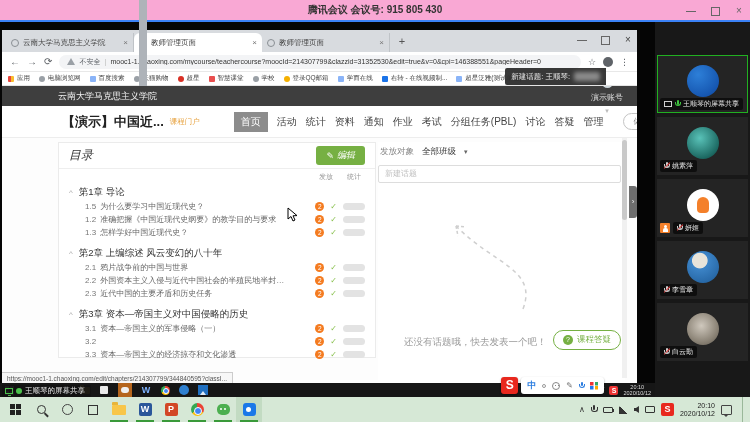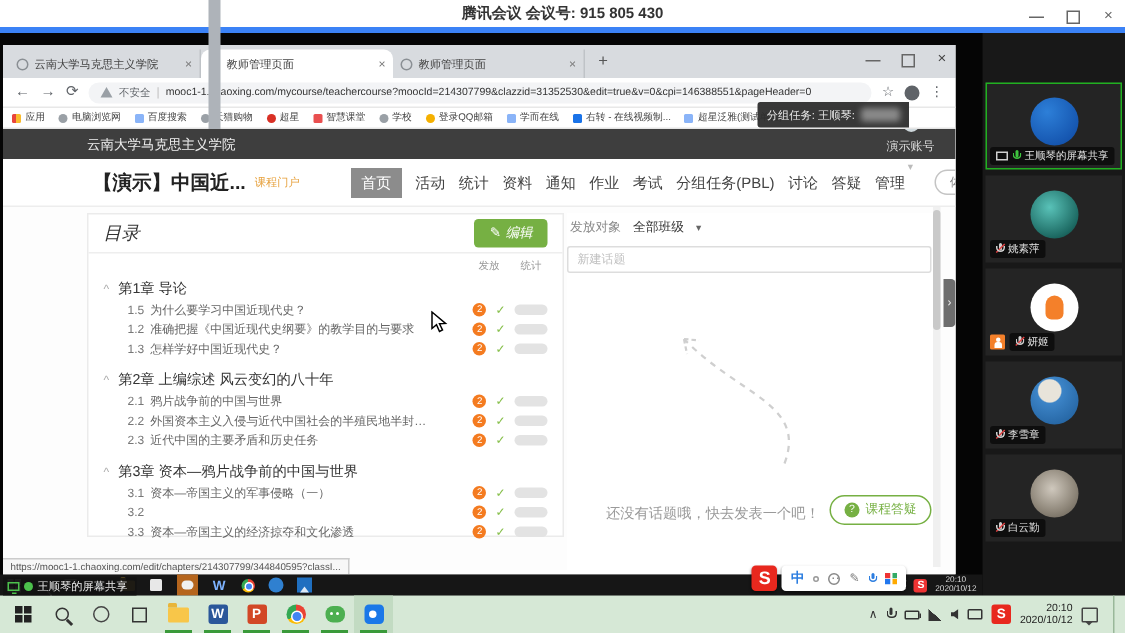--- a/index.html
+++ b/index.html
@@ -1,21 +1,21 @@
 <!DOCTYPE html>
 <html><head>
 <meta charset="utf-8">
 <style>
   * { margin:0; padding:0; box-sizing:border-box; }
   html,body { width:750px; height:422px; overflow:hidden; }
   body { font-family:"Liberation Sans","DejaVu Sans",sans-serif; background:#000; position:relative; }
   .screen { position:absolute; inset:0; width:750px; height:422px; background:#000; }
 
   
-  .meet-titlebar { position:absolute; left:0; top:0; width:750px; height:22px; background:#ffffff; display:flex; align-items:center; justify-content:center; border-bottom:4px solid #3b82f6; }
+  .meet-titlebar { position:absolute; left:0; top:0; width:750px; height:22px; background:#f9a8d4; display:flex; align-items:center; justify-content:center; border-bottom:2px solid #3b82f6; }
   .meet-title { font-size:10px; color:#333; font-weight:bold; }
   .meet-controls { position:absolute; right:6px; top:0; height:22px; display:flex; align-items:center; gap:14px; }
   .wc { width:10px; height:10px; position:relative; display:inline-block; }
   .wc-min::after { content:''; position:absolute; left:0; right:0; top:5px; height:1px; background:#666; }
   .wc-max::after { content:''; position:absolute; left:1px; top:1px; width:7px; height:7px; border:1px solid #666; }
   .wc-close { color:#666; font-size:10px; line-height:10px; text-align:center; }
 
   
   .stage { position:absolute; left:0; top:22px; width:606px; height:375px; background:#000; }
   .shared { position:absolute; left:0; top:0; width:655px; height:375px; background:#050505; }
@@ -450,21 +450,21 @@
                     <span class="item-title">近代中国的主要矛盾和历史任务</span>
                     <span class="item-right">
                       <span class="badge">2</span>
                       <span class="check">✓</span>
                       <span class="pill"></span>
                     </span>
                   </div>
                   <div class="ch-gap"></div>
                   <div class="ch-row">
                     <span class="ch-caret">^</span>
-                    <span>第3章 资本—鸦片战争前的中国与世界</span>
+                    <span>第3章 资本—帝国主义对中国侵略的历史</span>
                   </div>
                   <div class="item-row">
                     <span class="item-no">3.1</span>
                     <span class="item-title">资本—帝国主义的军事侵略（一）</span>
                     <span class="item-right">
                       <span class="badge">2</span>
                       <span class="check">✓</span>
                       <span class="pill"></span>
                     </span>
                   </div>
@@ -624,21 +624,21 @@
                   <i></i>
                 </span>
                 <span class="tile-name">白云勤</span>
               </span>
             </div>
           </div>
         </div>
     </div>
 
     <div class="toast">
-      <span class="toast-text">分组任务: 王顺琴:</span>
+      <span class="toast-text">新建话题: 王顺琴:</span>
       <span class="toast-blur"></span>
     </div>
 
     <div class="ime-wrap">
       <span class="sogou-s">S</span>
       <div class="ime-bar">
         <span class="ime-cn">中</span>
         <span class="ime-dot"></span>
         <span class="ime-face"></span>
         <span class="ime-pen">✎</span>

